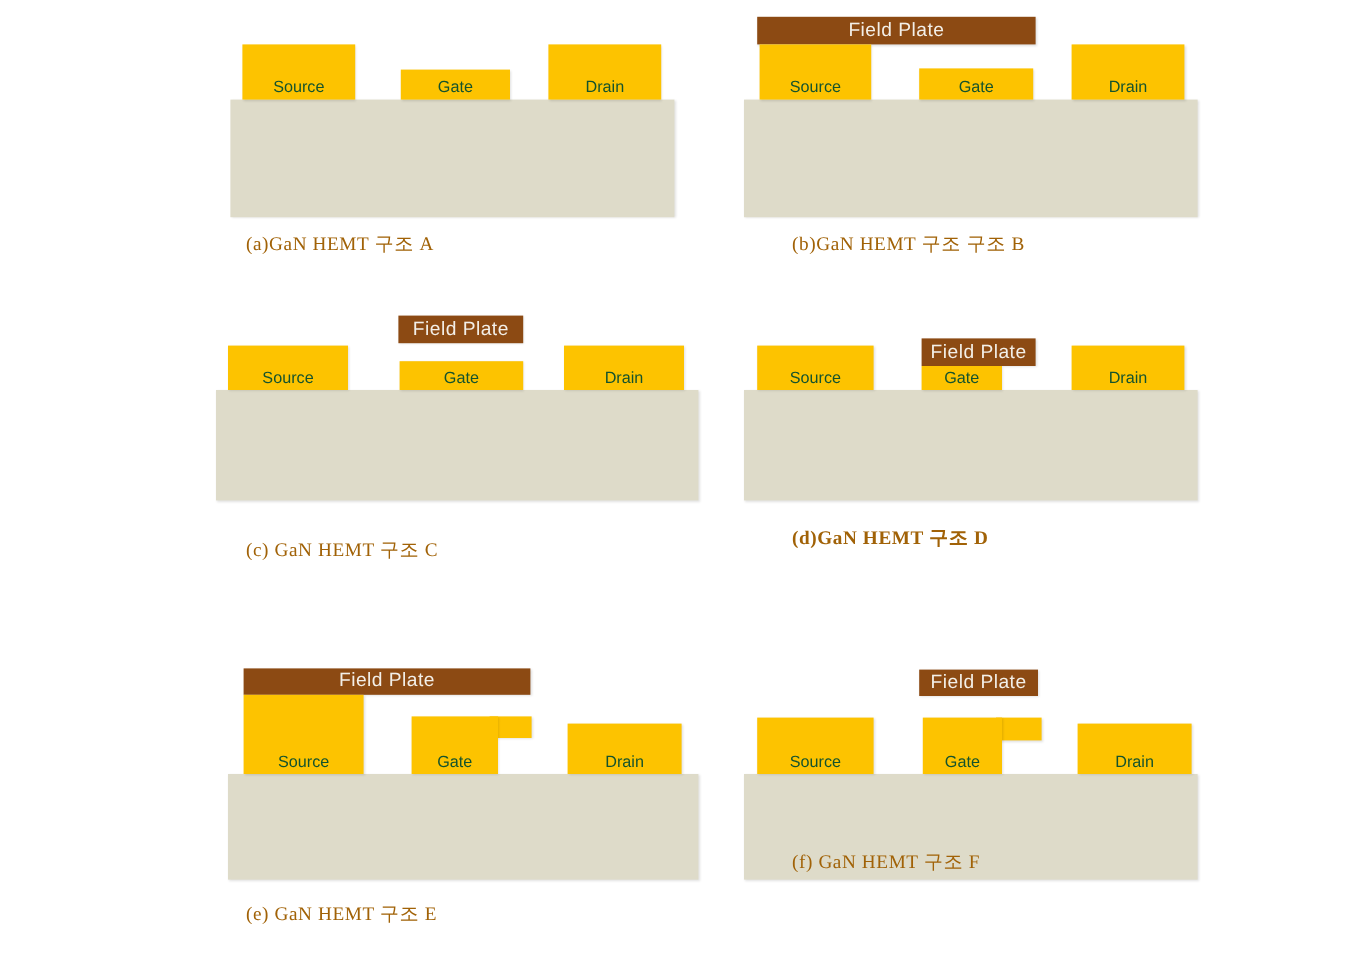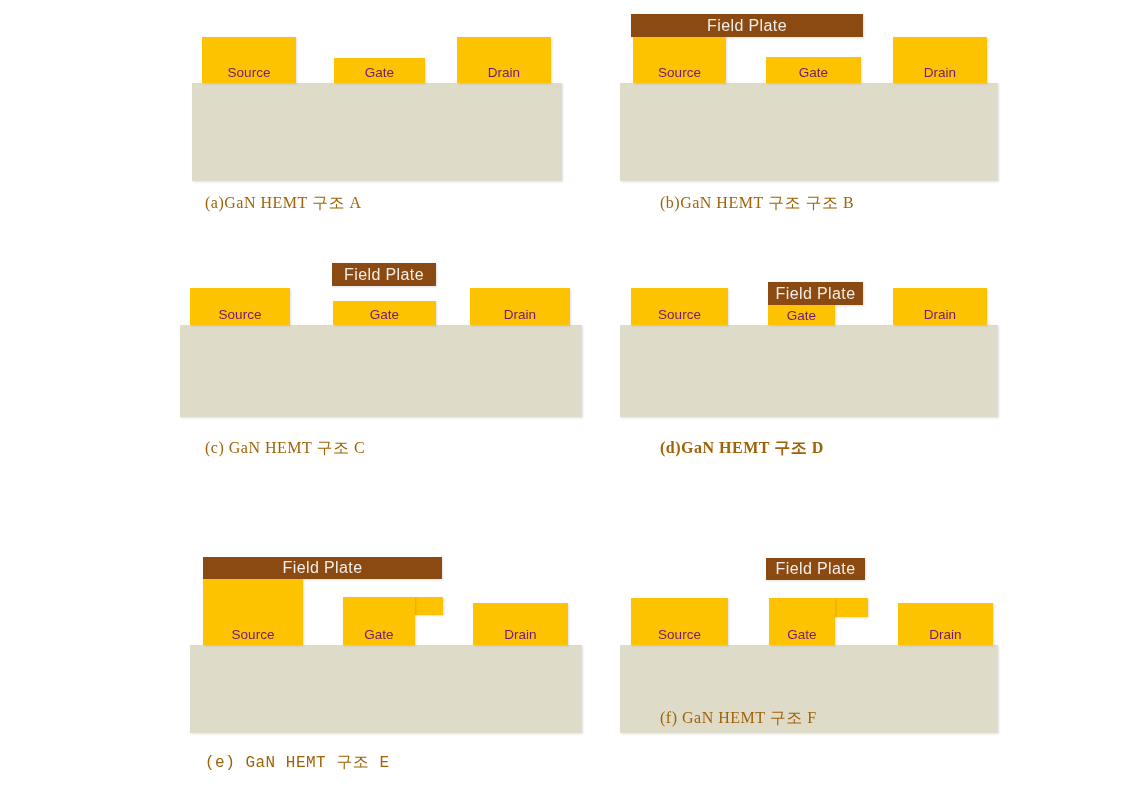--- a/index.html
+++ b/index.html
@@ -16,21 +16,21 @@
   
   .substrate{
     position:absolute;
     background:#dedbc9;
     box-shadow:1px 1px 2px rgba(0,0,0,0.12);
   }
   
   .electrode{
     position:absolute;
     background:#fdc300;
-    color:#701a75;
+    color:#14532d;
     font-size:13.5px;
     box-shadow:1px 1px 2px rgba(0,0,0,0.13);
   }
   .electrode > .lbl{
     position:absolute;
     left:0;right:0;
     bottom:3px;
     text-align:center;
     white-space:nowrap;
     font-size:13.5px;
@@ -128,21 +128,21 @@
     </div>
 
     <div class="electrode" style="left:333px;top:301px;width:103px;height:24px;">
       <span class="lbl">Gate</span>
     </div>
 
     <div class="electrode" style="left:470px;top:288px;width:100px;height:37px;">
       <span class="lbl">Drain</span>
     </div>
   </div>
-  <div class="caption" style="left:205px;top:438px;">(c) GaN HEMT 구조 C</div>
+  <div class="caption" style="left:205px;top:448px;">(c) GaN HEMT 구조 C</div>
 </div>
 
 <div class="panel" style="left:0;top:0;width:1010px;height:480px;">
   <div class="stage">
     <div class="substrate" style="left:620px;top:325px;width:378px;height:92px;"></div>
 
     <div class="fieldplate" style="left:768px;top:282px;width:95px;height:23px;">
       <span class="lbl">Field Plate</span>
     </div>
 
@@ -175,21 +175,21 @@
 
     <div class="gate-ext" style="left:408px;top:597px;width:35px;height:18px;"></div>
     <div class="electrode" style="left:343px;top:597px;width:72px;height:48px;">
       <span class="lbl">Gate</span>
     </div>
 
     <div class="electrode" style="left:473px;top:603px;width:95px;height:42px;">
       <span class="lbl">Drain</span>
     </div>
   </div>
-  <div class="caption" style="left:205px;top:752px;font-family:Liberation Mono, monospace;">(e) GaN HEMT 구조 E</div>
+  <div class="caption" style="left:205px;top:752px;">(e) GaN HEMT 구조 E</div>
 </div>
 
 <div class="panel" style="left:0;top:0;width:1010px;height:795px;">
   <div class="stage">
     <div class="substrate" style="left:620px;top:645px;width:378px;height:88px;"></div>
 
     <div class="fieldplate" style="left:766px;top:558px;width:99px;height:22px;">
       <span class="lbl">Field Plate</span>
     </div>
 

